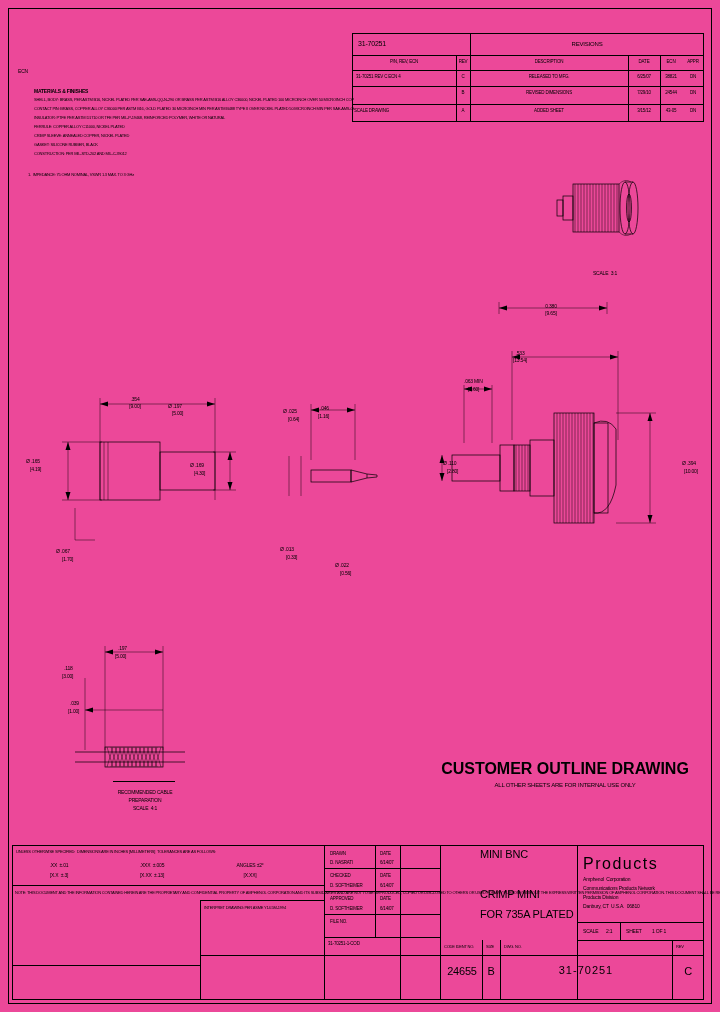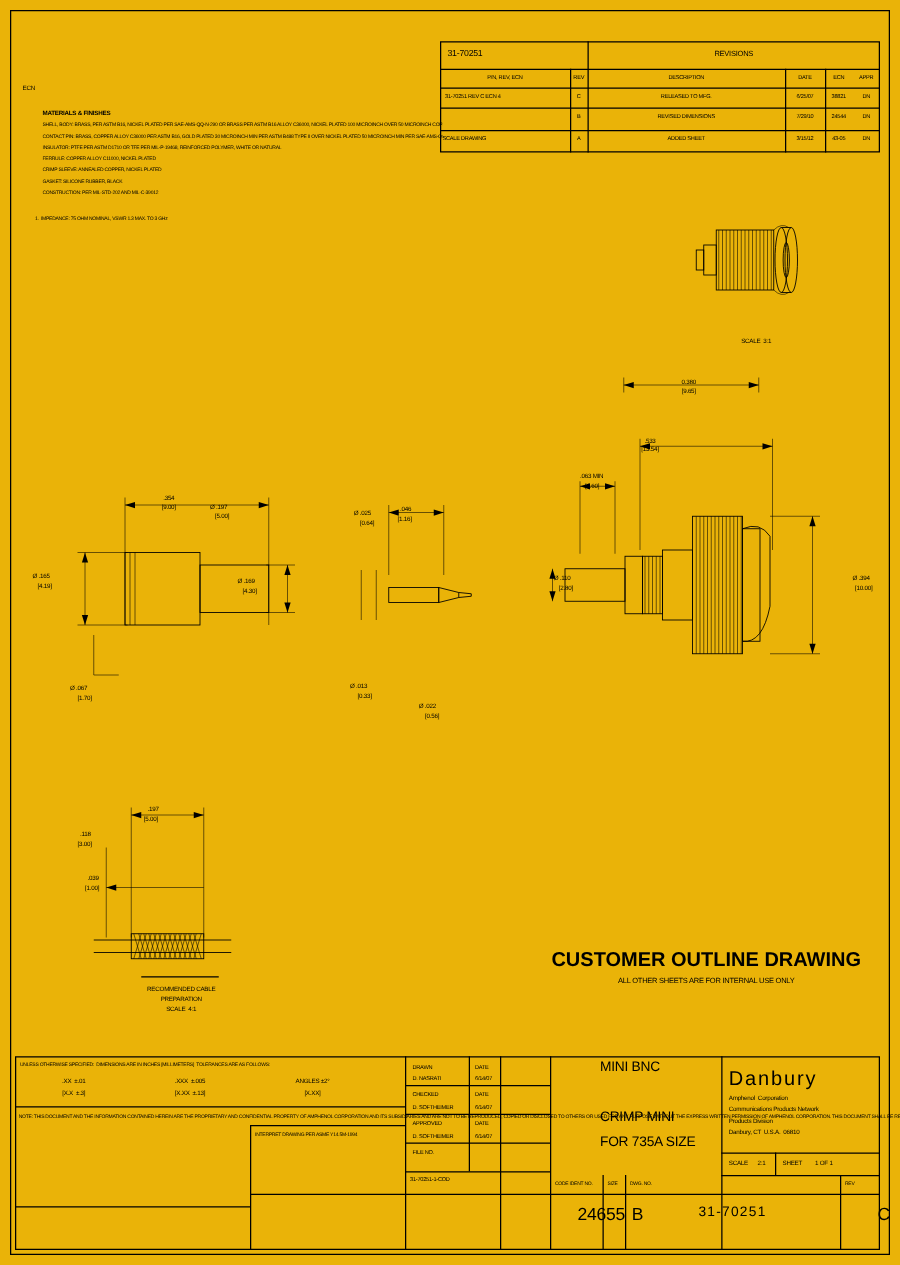--- a/index.html
+++ b/index.html
@@ -1,30 +1,30 @@
 <!DOCTYPE html>
 <html><head>
 <meta charset="utf-8">
 <style>
   html,body{margin:0;padding:0;background:#fff;}
   body{width:720px;height:1012px;font-family:"Liberation Sans",sans-serif;color:#000;overflow:hidden;}
-  #sheet{position:relative;width:720px;height:1012px;background:#eab308;}
+  #sheet{position:relative;width:720px;height:1012px;background:#ec4899;}
 
   .bdr{position:absolute;border:1px solid #000;box-sizing:border-box;}
   .ln{position:absolute;background:#000;}
   .hl{height:1px;}
   .vl{width:1px;}
   .t{position:absolute;white-space:pre;font-family:"Liberation Sans",sans-serif;letter-spacing:-0.2px;}
   .ctr{text-align:center;}
   .f4{font-size:4px;line-height:5px;}
   .f45{font-size:4.5px;line-height:5.5px;}
   .f5{font-size:5px;line-height:6px;}
   .f6{font-size:6px;line-height:7px;}
   .f7{font-size:7px;line-height:8px;}
-  .f9{font-size:14px;line-height:10px;padding-left:19px;}
+  .f9{font-size:11px;line-height:10px;}
   .f11{font-size:11px;line-height:12px;}
   .f16{font-size:16px;line-height:17px;}
   .b{font-weight:bold;}
   svg{position:absolute;overflow:visible;}
   .stk{stroke:#000;fill:none;stroke-width:0.7;}
   .thin{stroke:#000;fill:none;stroke-width:0.45;}
   .fillblk{fill:#000;}
 </style>
 </head>
 <body>
@@ -424,23 +424,23 @@
     <div class="t f45" style="left:330px;top:906px;">D. SOFTHEIMER</div>
     <div class="t f45" style="left:380px;top:906px;">6/14/07</div>
 
     <div class="t f45" style="left:330px;top:919px;">FILE NO.</div>
     <div class="t f45" style="left:328px;top:941px;">31-70251-1-COD</div>
 
     <div class="t f4" style="left:204px;top:905px;width:118px;line-height:6px;">INTERPRET DRAWING PER ASME Y14.5M-1994</div>
 
     <div class="t f11" style="left:480px;top:848px;">MINI BNC</div>
     <div class="t f11" style="left:480px;top:888px;">CRIMP MINI</div>
-    <div class="t f11" style="left:480px;top:908px;">FOR 735A SIZE</div>
-
-    <div class="t f16" style="left:583px;top:855px;letter-spacing:1.5px;">Danbury</div>
+    <div class="t f11" style="left:480px;top:908px;">FOR 735A PLATED</div>
+
+    <div class="t f16" style="left:583px;top:855px;letter-spacing:1.5px;">Products</div>
     <div class="t f5" style="left:583px;top:876px;">Amphenol  Corporation</div>
     <div class="t f5" style="left:583px;top:885px;">Communications Products Network</div>
     <div class="t f5" style="left:583px;top:894px;">Products Division</div>
     <div class="t f5" style="left:583px;top:903px;">Danbury, CT  U.S.A.  06810</div>
 
     <div class="t f5" style="left:583px;top:928px;">SCALE</div>
     <div class="t f5" style="left:606px;top:928px;">2:1</div>
     <div class="t f5" style="left:626px;top:928px;">SHEET</div>
     <div class="t f5" style="left:652px;top:928px;">1 OF 1</div>
 

